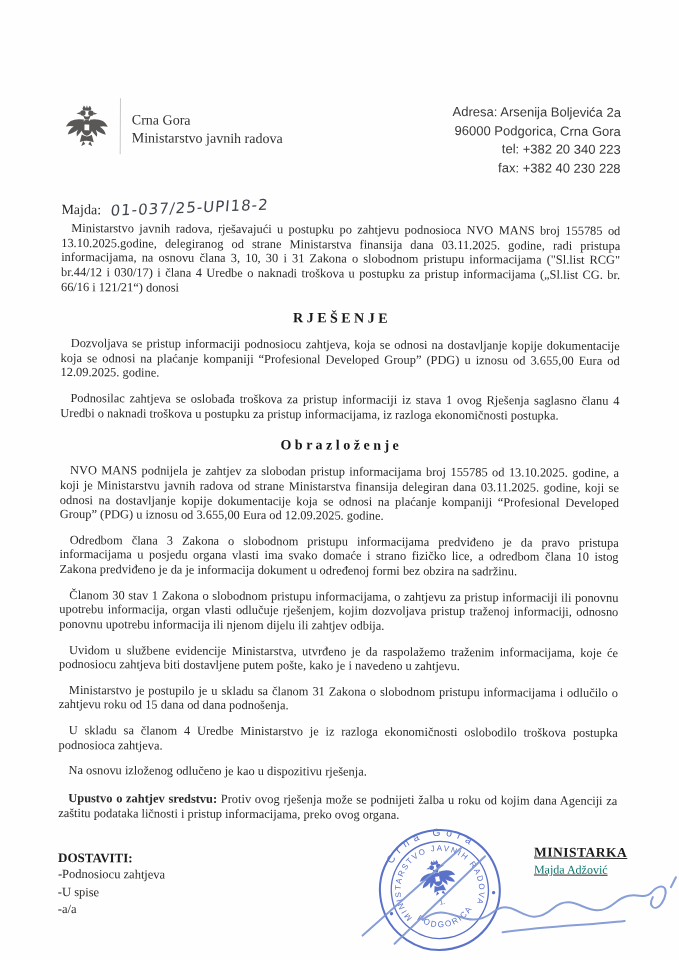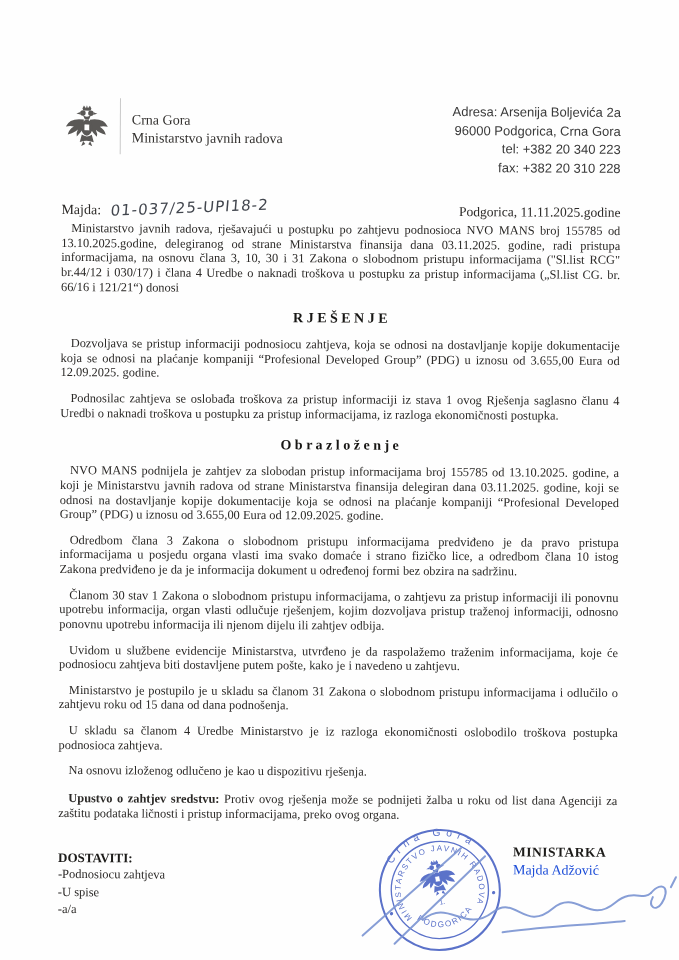--- a/index.html
+++ b/index.html
@@ -43,23 +43,23 @@
   .heading{
     text-align:center;font-weight:bold;font-size:14px;color:#171614;
     margin:16px 0 3px 0;
   }
   .heading.first{margin-top:15px;}
   
   .footer{position:relative;margin-top:30px;height:130px;}
   .dostaviti-title{font-weight:bold;font-size:13px;color:#1c1b19;}
   .dostaviti-item{font-size:12.5px;line-height:17.5px;color:#2b2927;}
   .stamp{position:absolute;left:318px;top:-26px;width:128px;height:128px;transform:rotate(-12deg);opacity:.9;z-index:2;}
-  .minister{position:absolute;left:455px;top:-8px;z-index:1;}
+  .minister{position:absolute;left:476px;top:-8px;z-index:1;text-decoration:underline;}
   .minister-title{font-weight:bold;font-size:13.5px;letter-spacing:.5px;color:#1c1b19;}
-  .minister-name{font-size:14px;color:#1d4ed8;margin-top:2px;}
+  .minister-name{font-size:12px;color:#0f766e;margin-top:2px;}
   .signature{position:absolute;left:295px;top:-18px;width:330px;height:120px;z-index:3;pointer-events:none;}
   .hidden-defs{position:absolute;width:0;height:0;overflow:hidden;}
 </style>
 </head>
 <body>
 
 <svg class="hidden-defs" aria-hidden="true">
   <defs>
     <g id="eagle-shape">
       <path fill="currentColor" d="M41 8 L44 2 L48 7 L50 1 L52 7 L56 2 L59 8 L57 12 L43 12 Z"></path>
@@ -90,48 +90,47 @@
         <div class="hdr-divider"></div>
         <div class="org">
           <div>Crna Gora</div>
           <div>Ministarstvo javnih radova</div>
         </div>
       </div>
       <div class="addr">
         <div>Adresa: Arsenija Boljevića 2a</div>
         <div>96000 Podgorica, Crna Gora</div>
         <div>tel: +382 20 340 223</div>
-        <div>fax: +382 20 310 228</div>
+        <div>fax: +382 40 230 228</div>
       </div>
     </div>
 
     <div class="meta-row">
       <div class="broj">
         <span>Majda:</span>
         <span class="broj-hand">01-037/25-UPI18-2</span>
       </div>
-      <div class="date">Podgorica, 11.11.2025.godine</div>
     </div>
 
     <p class="para" style="margin-top:3px">Ministarstvo javnih radova, rješavajući u postupku po zahtjevu podnosioca NVO MANS broj 155785 od 13.10.2025.godine, delegiranog od strane Ministarstva finansija dana 03.11.2025. godine, radi pristupa informacijama, na osnovu člana 3, 10, 30 i 31 Zakona o slobodnom pristupu informacijama ("Sl.list RCG" br.44/12 i 030/17) i člana 4 Uredbe o naknadi troškova u postupku za pristup informacijama („Sl.list CG. br. 66/16 i 121/21“) donosi</p>
 
     <div class="heading first">R J E Š E N J E</div>
     <p class="para">Dozvoljava se pristup informaciji podnosiocu zahtjeva, koja se odnosi na dostavljanje kopije dokumentacije koja se odnosi na plaćanje kompaniji “Profesional Developed Group” (PDG) u iznosu od 3.655,00 Eura od 12.09.2025. godine.</p>
     <p class="para">Podnosilac zahtjeva se oslobađa troškova za pristup informaciji iz stava 1 ovog Rješenja saglasno članu 4 Uredbi o naknadi troškova u postupku za pristup informacijama, iz razloga ekonomičnosti postupka.</p>
 
     <div class="heading">O b r a z l o ž e n j e</div>
     <p class="para">NVO MANS podnijela je zahtjev za slobodan pristup informacijama broj 155785 od 13.10.2025. godine, a koji je Ministarstvu javnih radova od strane Ministarstva finansija delegiran dana 03.11.2025. godine, koji se odnosi na dostavljanje kopije dokumentacije koja se odnosi na plaćanje kompaniji “Profesional Developed Group” (PDG) u iznosu od 3.655,00 Eura od 12.09.2025. godine.</p>
     <p class="para">Odredbom člana 3 Zakona o slobodnom pristupu informacijama predviđeno je da pravo pristupa informacijama u posjedu organa vlasti ima svako domaće i strano fizičko lice, a odredbom člana 10 istog Zakona predviđeno je da je informacija dokument u određenoj formi bez obzira na sadržinu.</p>
     <p class="para">Članom 30 stav 1 Zakona o slobodnom pristupu informacijama, o zahtjevu za pristup informaciji ili ponovnu upotrebu informacija, organ vlasti odlučuje rješenjem, kojim dozvoljava pristup traženoj informaciji, odnosno ponovnu upotrebu informacija ili njenom dijelu ili zahtjev odbija.</p>
     <p class="para">Uvidom u službene evidencije Ministarstva, utvrđeno je da raspolažemo traženim informacijama, koje će podnosiocu zahtjeva biti dostavljene putem pošte, kako je i navedeno u zahtjevu.</p>
     <p class="para">Ministarstvo je postupilo je u skladu sa članom 31 Zakona o slobodnom pristupu informacijama i odlučilo o zahtjevu roku od 15 dana od dana podnošenja.</p>
     <p class="para">U skladu sa članom 4 Uredbe Ministarstvo je iz razloga ekonomičnosti oslobodilo troškova postupka podnosioca zahtjeva.</p>
     <p class="para">Na osnovu izloženog odlučeno je kao u dispozitivu rješenja.</p>
 
-    <p class="para" style="margin-top:13px"><strong>Upustvo o zahtjev sredstvu:</strong><span> Protiv ovog rješenja može se podnijeti žalba u roku od list dana Agenciji za zaštitu podataka ličnosti i pristup informacijama, preko ovog organa.</span></p>
+    <p class="para" style="margin-top:13px"><strong>Upustvo o zahtjev sredstvu:</strong><span> Protiv ovog rješenja može se podnijeti žalba u roku od kojim dana Agenciji za zaštitu podataka ličnosti i pristup informacijama, preko ovog organa.</span></p>
 
     <div class="footer">
       <div>
         <div class="dostaviti-title">DOSTAVITI:</div>
         <div class="dostaviti-item">-Podnosiocu zahtjeva</div>
         <div class="dostaviti-item">-U spise</div>
         <div class="dostaviti-item">-a/a</div>
       </div>
 
       <svg class="stamp" viewBox="0 0 124 124">

